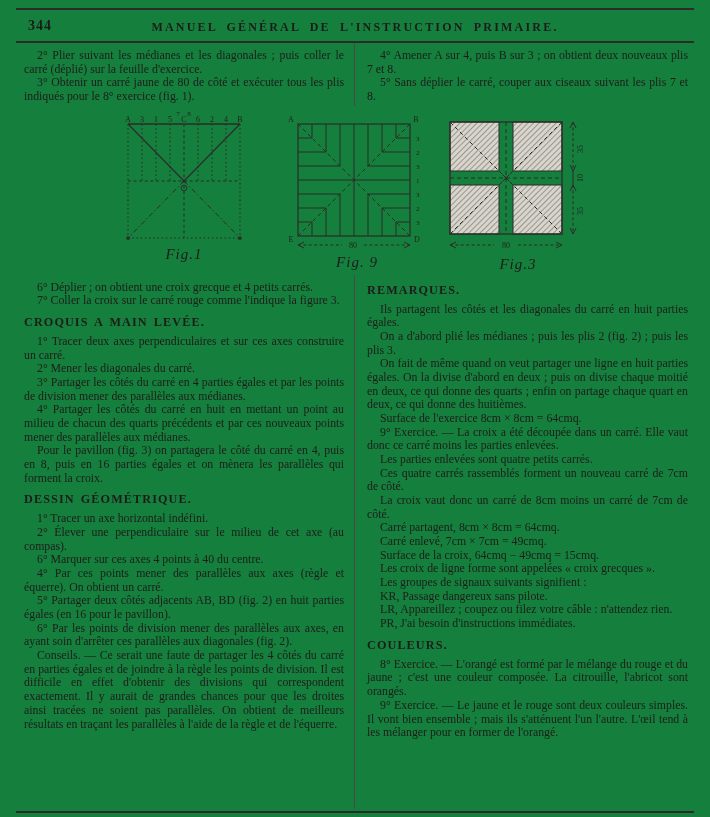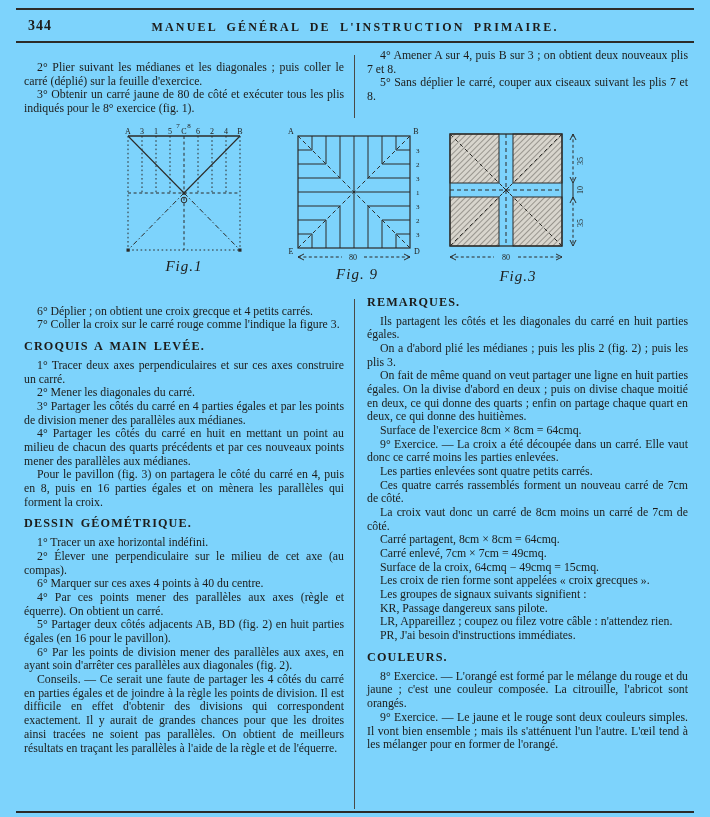--- a/index.html
+++ b/index.html
@@ -1,33 +1,33 @@
 <!DOCTYPE html>
 <html lang="fr"><head>
 <meta charset="utf-8">
 <style>
   html,body{margin:0;padding:0;background:#f6f5f1;}
   .page{
     position:relative;width:710px;height:817px;box-sizing:border-box;
-    background:#7dd3fc;color:#1d1c1a;overflow:hidden;
+    background:#15803d;color:#1d1c1a;overflow:hidden;
     font-family:"Liberation Serif", serif;
     padding:8px 16px 0 16px;
     display:flex;flex-direction:column;
   }
   
   .header{
     position:relative;border-top:2px solid #2c2b28;border-bottom:2px solid #2c2b28;
     padding:7px 0 6px 0;text-align:center;flex:0 0 auto;
   }
   .pagenum{position:absolute;left:12px;top:8px;font-weight:bold;font-size:14px;letter-spacing:1px;}
   .journal-title{font-weight:bold;font-size:12px;letter-spacing:2.2px;word-spacing:4px;}
   
   .cols{display:flex;flex:0 0 auto;}
   .col{width:50%;box-sizing:border-box;padding:6px 6px 2px 8px;}
-  .col.left{border-right:1px solid #4a4946;padding-right:10px;margin-top:12px;}
+  .col.left{border-right:1px solid #4a4946;padding-right:10px;}
   .col.right{padding-left:12px;}
   .cols.bottom{flex:1 1 auto;}
   .para{margin:0;text-indent:13px;text-align:justify;font-size:11.8px;line-height:1.16;}
   .sechead{
     margin:7px 0 5px 0;font-size:12.2px;font-weight:bold;
     letter-spacing:1.1px;word-spacing:2px;
   }
   .sechead.first{margin-top:2px;}
   
   .figures{display:flex;align-items:flex-start;flex:0 0 auto;padding:4px 0 2px 0;}
@@ -227,21 +227,21 @@
       <p class="para">On a d'abord plié les médianes ; puis les plis 2 (fig. 2) ; puis les plis 3.</p>
       <p class="para">On fait de même quand on veut partager une ligne en huit parties égales. On la divise d'abord en deux ; puis on divise chaque moitié en deux, ce qui donne des quarts ; enfin on partage chaque quart en deux, ce qui donne des huitièmes.</p>
       <p class="para">Surface de l'exercice 8cm × 8cm = 64cmq.</p>
       <p class="para">9° Exercice. — La croix a été découpée dans un carré. Elle vaut donc ce carré moins les parties enlevées.</p>
       <p class="para">Les parties enlevées sont quatre petits carrés.</p>
       <p class="para">Ces quatre carrés rassemblés forment un nouveau carré de 7cm de côté.</p>
       <p class="para">La croix vaut donc un carré de 8cm moins un carré de 7cm de côté.</p>
       <p class="para">Carré partagent, 8cm × 8cm = 64cmq.</p>
       <p class="para">Carré enlevé, 7cm × 7cm = 49cmq.</p>
       <p class="para">Surface de la croix, 64cmq − 49cmq = 15cmq.</p>
-      <p class="para">Les croix de rien forme sont appelées « croix grecques ».</p>
+      <p class="para">Les croix de ligne forme sont appelées « croix grecques ».</p>
       <p class="para">Les groupes de signaux suivants signifient :</p>
       <p class="para">KR, Passage dangereux sans pilote.</p>
       <p class="para">LR, Appareillez ; coupez ou filez votre câble : n'attendez rien.</p>
       <p class="para">PR, J'ai besoin d'instructions immédiates.</p>
       <h3 class="sechead">COULEURS.</h3>
       <p class="para">8° Exercice. — L'orangé est formé par le mélange du rouge et du jaune ; c'est une couleur composée. La citrouille, l'abricot sont orangés.</p>
       <p class="para">9° Exercice. — Le jaune et le rouge sont deux couleurs simples. Il vont bien ensemble ; mais ils s'atténuent l'un l'autre. L'œil tend à les mélanger pour en former de l'orangé.</p>
     </div>
   </div>
 

